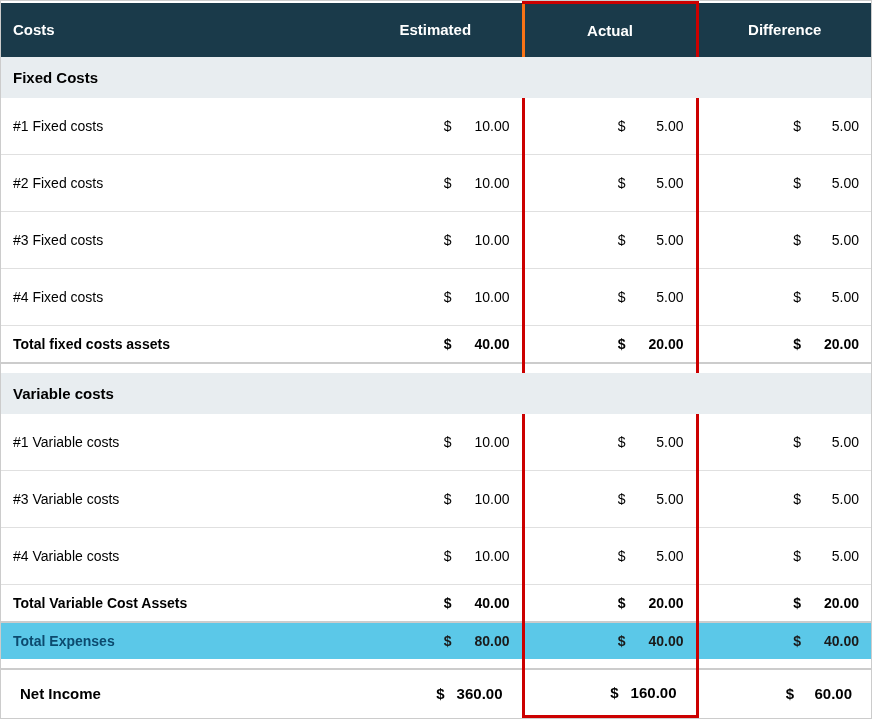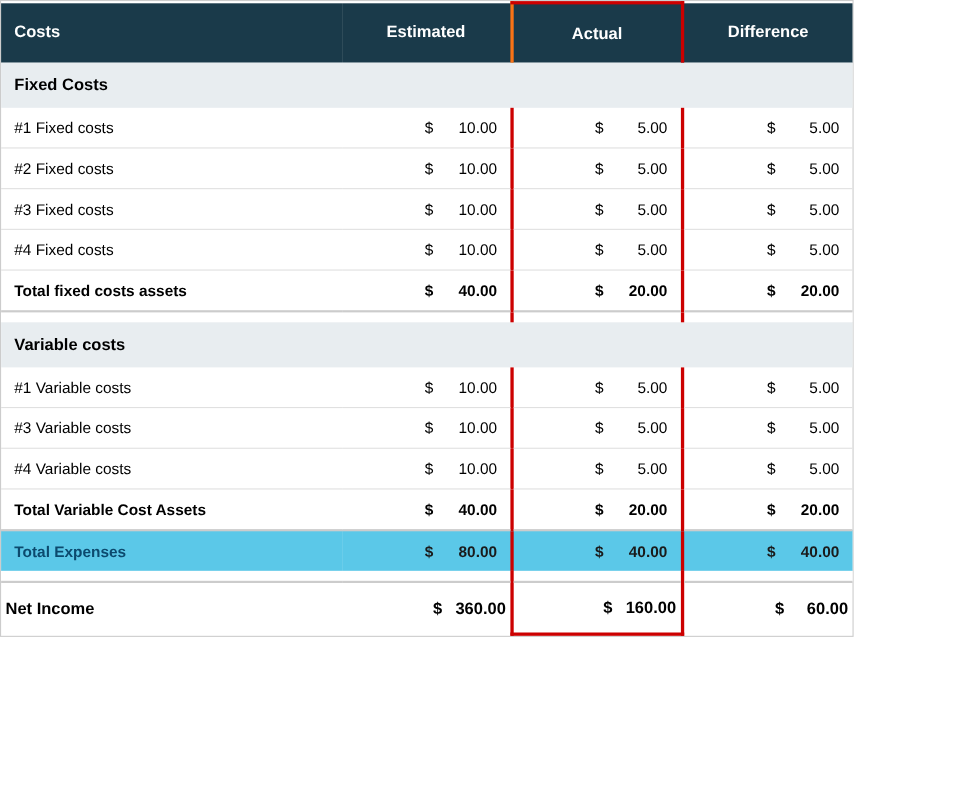--- a/index.html
+++ b/index.html
@@ -3,21 +3,21 @@
   <meta charset="utf-8">
   <style>
     * { box-sizing: border-box; margin: 0; padding: 0; }
     body {
       font-family: Arial, sans-serif;
       font-size: 14px;
       background: #fff;
     }
 
     .table-container {
-      width: 776px;
+      width: 872px;
       border: 1px solid #ccc;
     }
 
     table {
       width: 100%;
       border-collapse: collapse;
     }
 
     
     thead tr {
@@ -48,21 +48,21 @@
     
     tr.section-header td {
       background-color: #e8edf0;
       font-weight: bold;
       font-size: 15px;
       padding: 12px 12px;
     }
 
     
     tr.data-row td {
-      padding: 10px 12px;
+      padding: 20px 12px;
       border-bottom: 1px solid #e0e0e0;
     }
     tr.data-row:last-of-type td {
       border-bottom: none;
     }
 
     
     tr.section-total td {
       padding: 10px 12px;
       font-weight: bold;
@@ -73,21 +73,21 @@
     
     tr.total-expenses td {
       background-color: #5bc8e8;
       color: #0c4a6e;
       padding: 10px 12px;
       font-weight: bold;
     }
 
     
     tr.net-income td {
-      padding: 14px 4px;
+      padding: 14px 19px;
       font-weight: bold;
       font-size: 15px;
       border-top: 2px solid #ccc;
     }
 
     
     tr.spacer td {
       height: 10px;
       background: #fff;
     }

